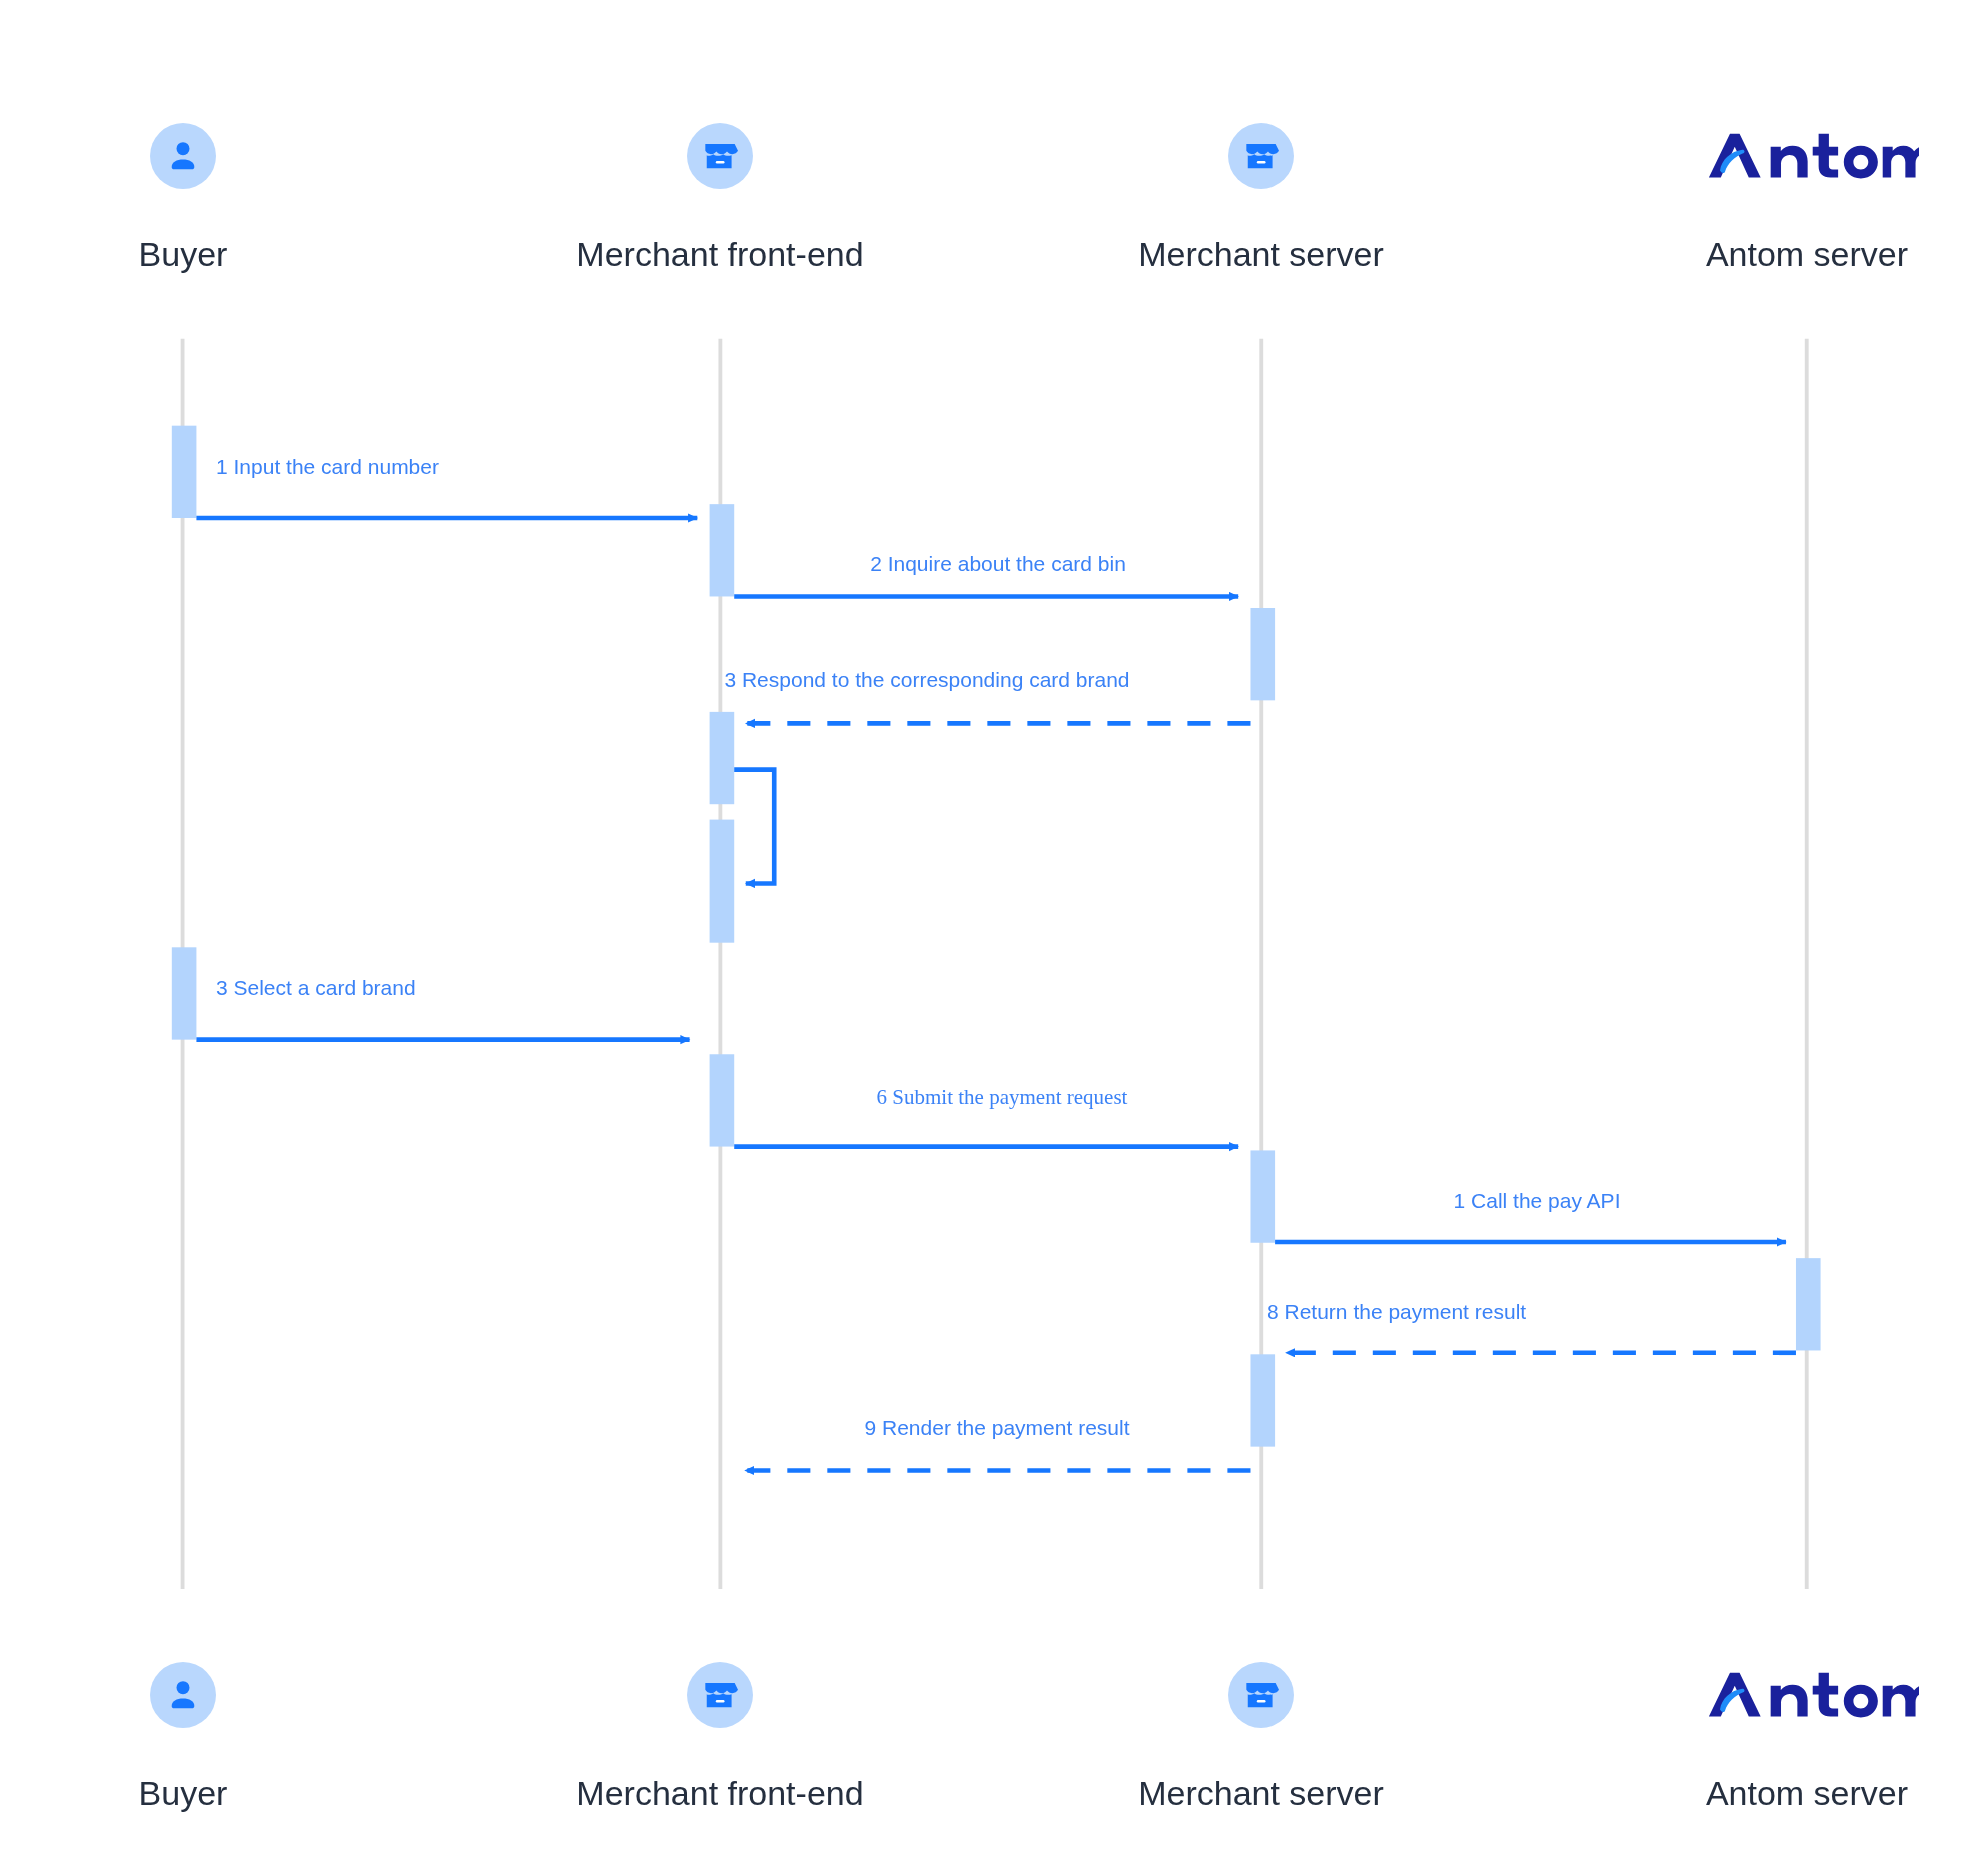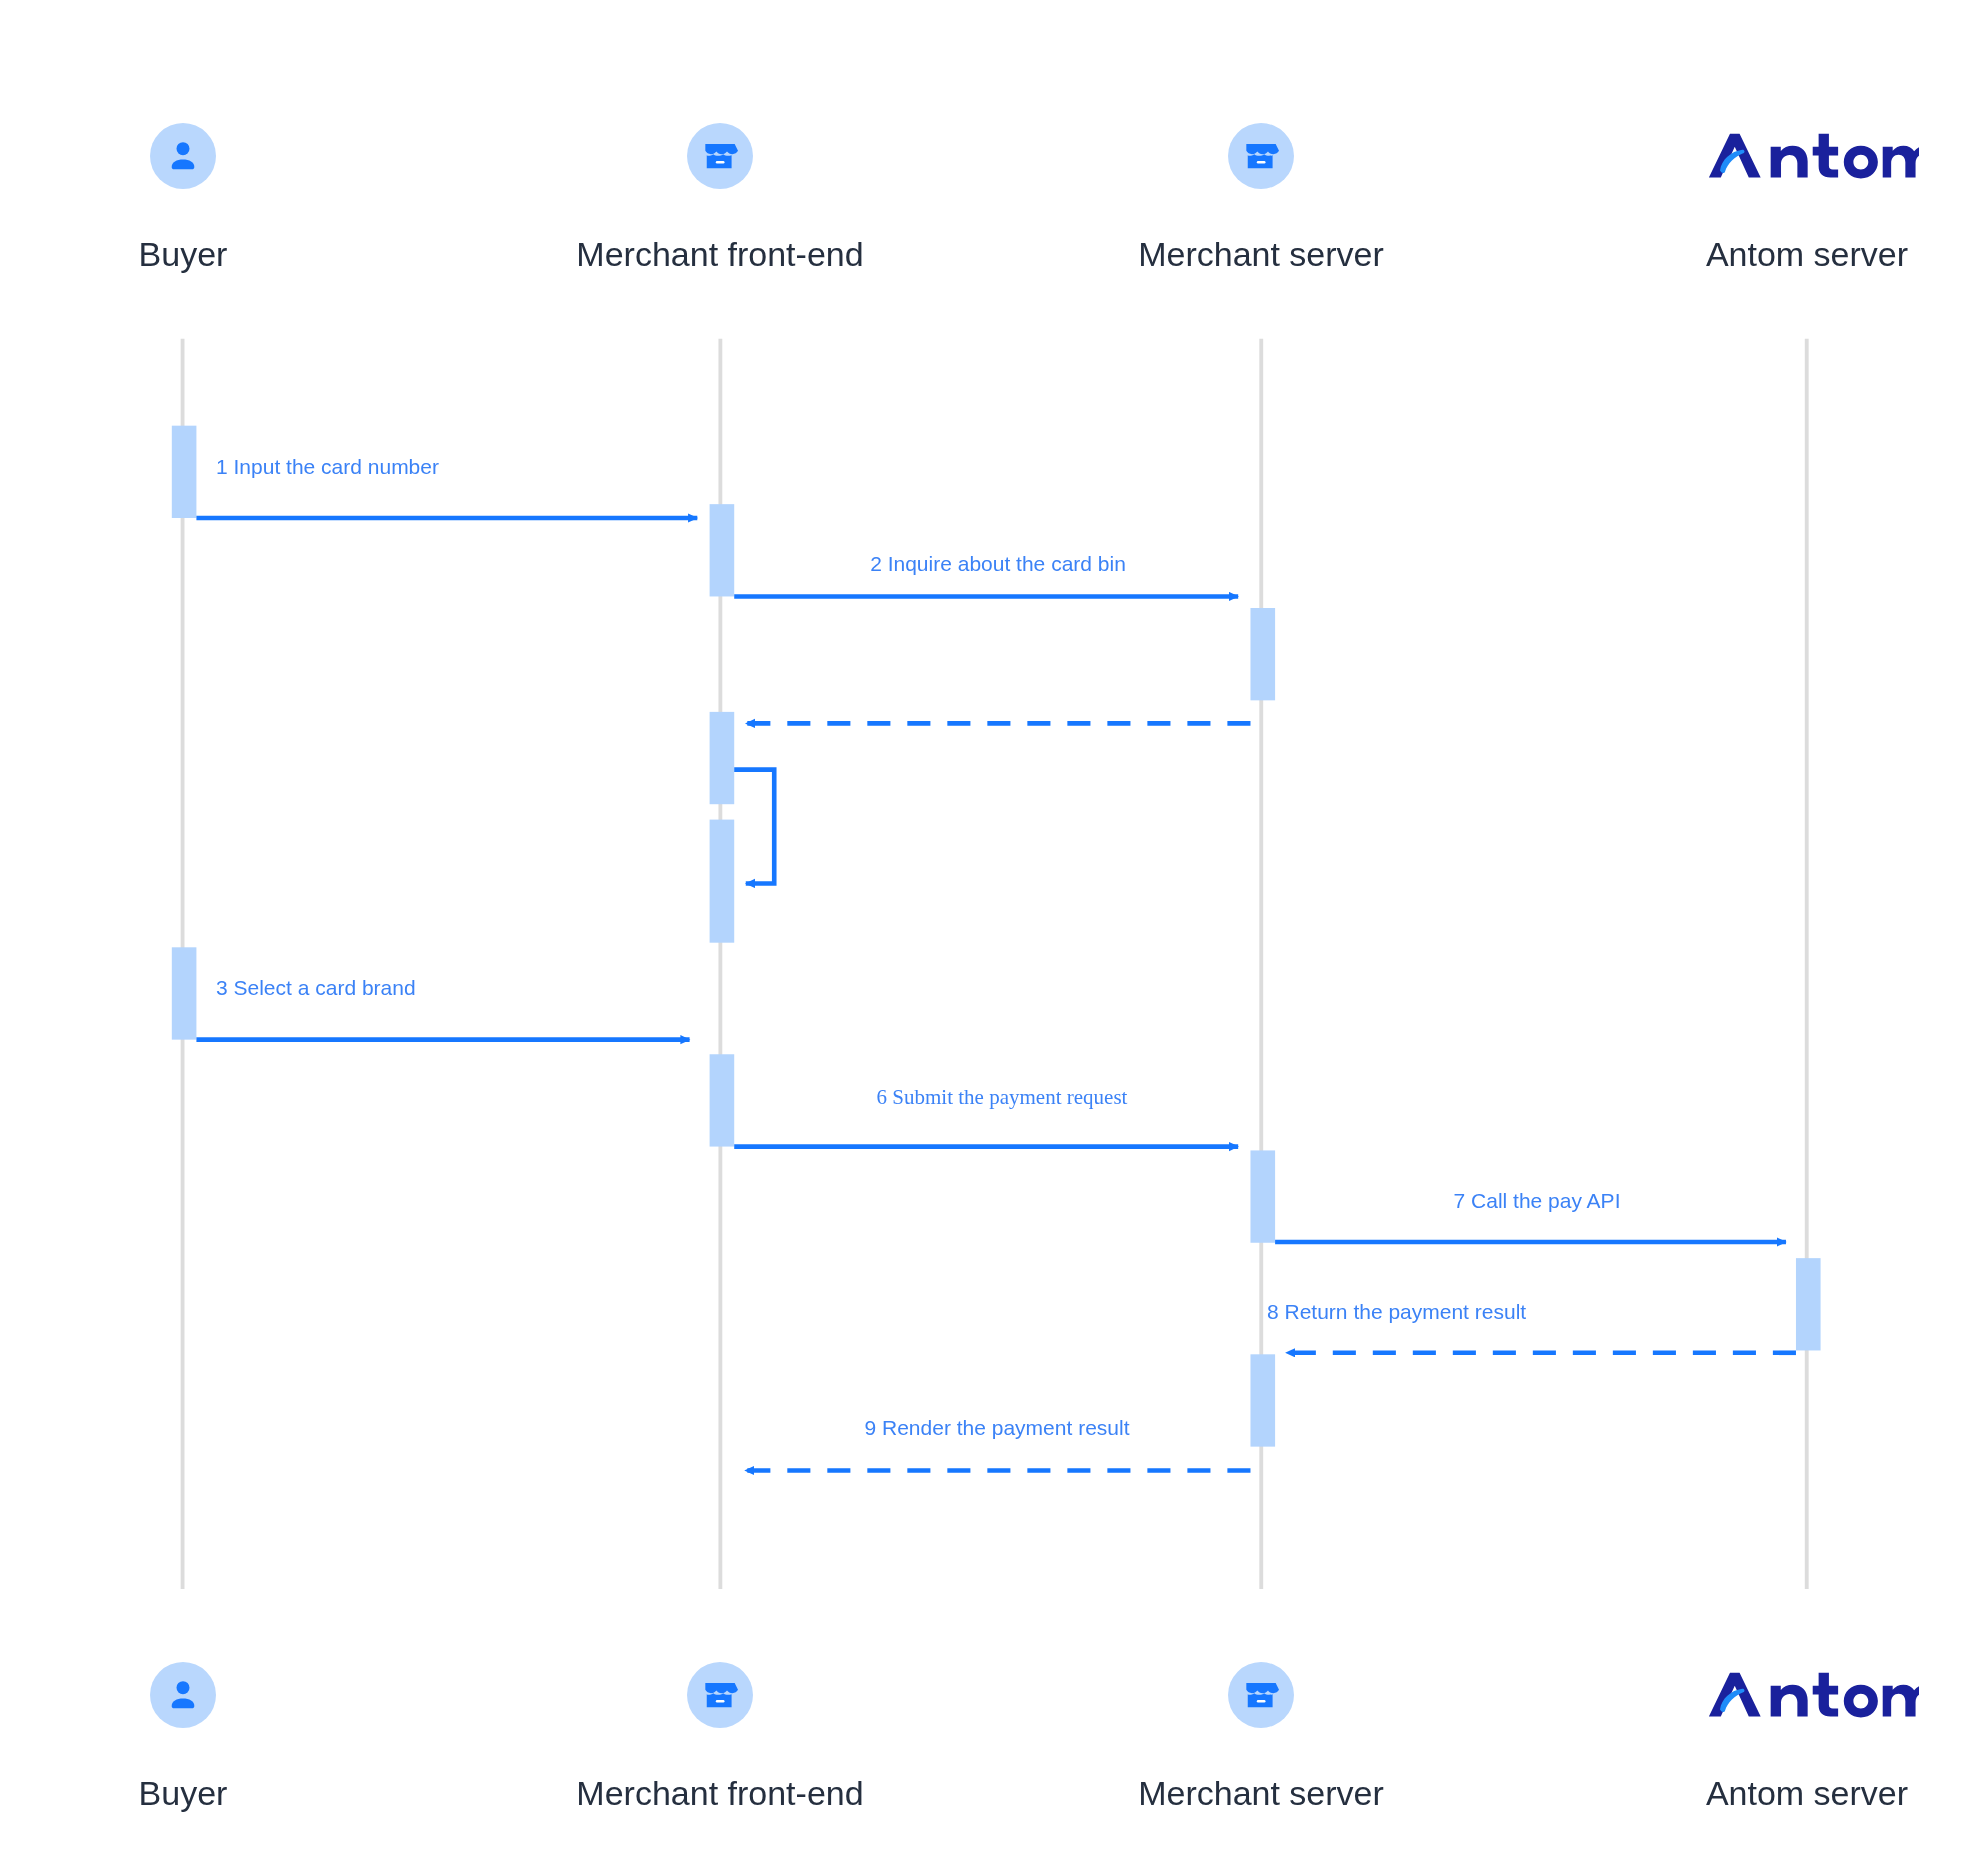--- a/index.html
+++ b/index.html
@@ -169,23 +169,24 @@
       <line x1="1656" y1="1614" x2="2320" y2="1614" stroke="#1677ff" stroke-width="6" marker-end="url(#arrowR)"></line>
 
       <line x1="2333" y1="1758" x2="1670" y2="1758" stroke="#1677ff" stroke-width="6" stroke-dasharray="30,22" marker-end="url(#arrowL)"></line>
 
       <line x1="1624" y1="1911" x2="967" y2="1911" stroke="#1677ff" stroke-width="6" stroke-dasharray="30,22" marker-end="url(#arrowL)"></line>
     </g>
   </svg>
 
   <div class="msg-label" style="left:215px; top:455px;">1 Input the card number</div>
   <div class="msg-label center" style="left:997px; top:552px;">2 Inquire about the card bin</div>
+  <div class="msg-label center" style="left:926px; top:668px;">3 Respond to the corresponding card brand</div>
   <div class="msg-label" style="left:215px; top:976px;">3 Select a card brand</div>
   <div class="msg-label center" style="left:1001px; top:1085px;font-family:Liberation Serif, serif;">6 Submit the payment request</div>
-  <div class="msg-label center" style="left:1536px; top:1189px;">7 Call the pay API</div>
+  <div class="msg-label center" style="left:1536px; top:1189px;">1 Call the pay API</div>
   <div class="msg-label" style="left:1266px; top:1300px;">8 Return the payment result</div>
   <div class="msg-label center" style="left:976px; top:1416px;margin-left:20px;">9 Render the payment result</div>
 
   <div class="participant" style="left:182px; top:1662px;">
     <span class="icon-wrap">
       <span class="avatar-circle">
         <svg width="40" height="40" viewBox="0 0 24 24">
           <circle cx="12" cy="7.6" r="3.9" fill="#1677ff"></circle>
           <path d="M5.2 18.6c0-3.0 3.0-4.5 6.8-4.5s6.8 1.5 6.8 4.5c0 0.9-0.6 1.4-1.5 1.4H6.7c-0.9 0-1.5-0.5-1.5-1.4z" fill="#1677ff"></path>
         </svg>

